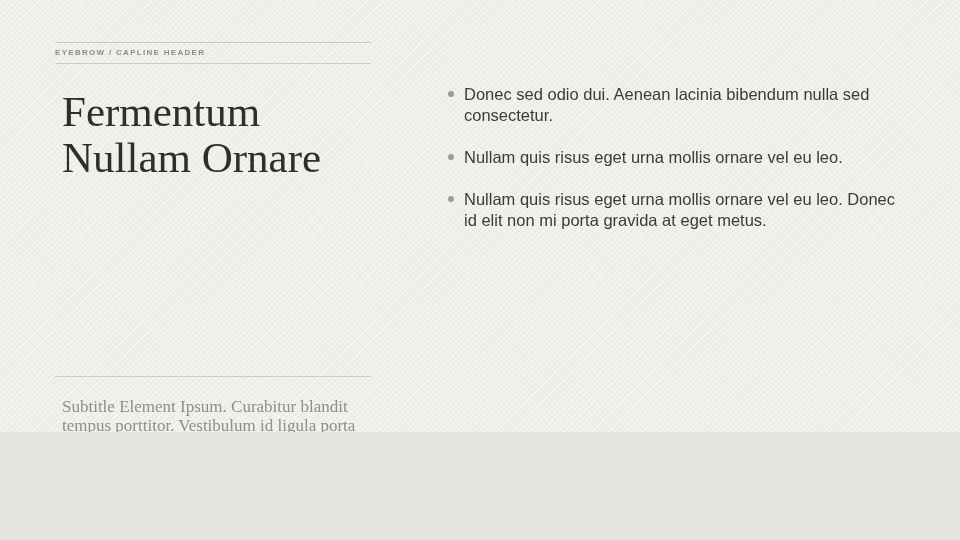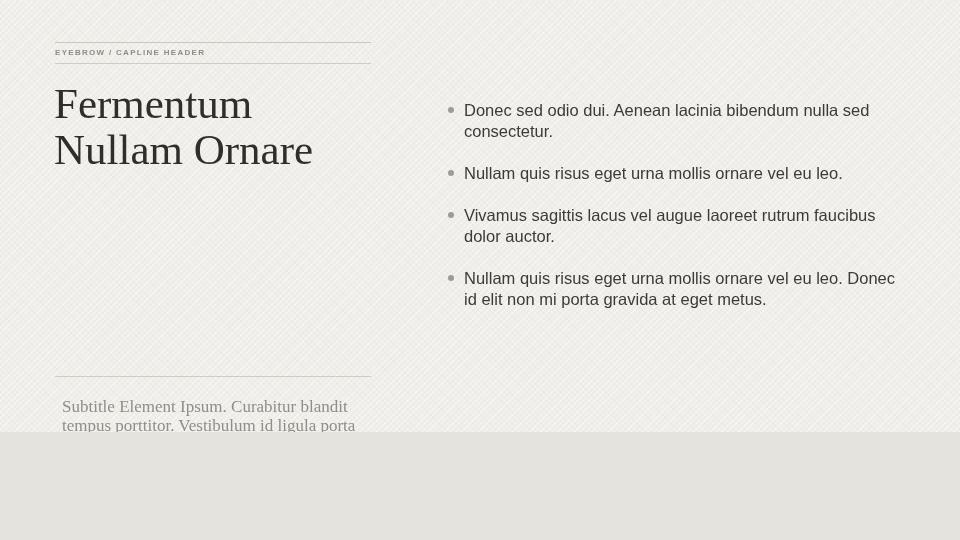--- a/index.html
+++ b/index.html
@@ -33,21 +33,21 @@
     left: 55px; top: 47px;
     font-size: 8px;
     line-height: 11px;
     font-weight: 700;
     letter-spacing: 1.3px;
     color: #8e8d87;
   }
   .headline {
     position: absolute;
     left: 54px; top: 81px;
-    margin: 0;
+    margin: 8px;
     width: 360px;
     font-family: "Liberation Serif", serif;
     font-weight: 400;
     font-size: 43px;
     line-height: 46px;
     color: #2f2e2a;
     white-space: pre-line;
   }
   .subtitle {
     position: absolute;
@@ -64,21 +64,21 @@
     position: absolute;
     left: 448px; top: 84px;
     width: 486px;
     margin: 0;
     padding: 0;
     list-style: none;
   }
   .bullet-item {
     position: relative;
     padding-left: 16px;
-    margin: 16px 0 21px 0;
+    margin: 0 0 21px 0;
     font-size: 16.5px;
     line-height: 21px;
     color: #3c3b37;
   }
   .bullet-item .dot {
     position: absolute;
     left: 0; top: 7px;
     width: 6px; height: 6px;
     border-radius: 50%;
     background: #9c9b94;
@@ -122,25 +122,20 @@
       <span class="dot"></span>
       <span class="bullet-text">Donec sed odio dui. Aenean lacinia bibendum nulla sed
 consectetur.</span>
     </li>
     <li class="bullet-item">
       <span class="dot"></span>
       <span class="bullet-text">Nullam quis risus eget urna mollis ornare vel eu leo.</span>
     </li>
     <li class="bullet-item">
       <span class="dot"></span>
-      <span class="bullet-text">Vivamus sagittis lacus vel augue laoreet rutrum faucibus
-dolor auctor.</span>
-    </li>
-    <li class="bullet-item">
-      <span class="dot"></span>
       <span class="bullet-text">Nullam quis risus eget urna mollis ornare vel eu leo. Donec
 id elit non mi porta gravida at eget metus.</span>
     </li>
   </ul>
 
   <div class="rule rule-subtitle"></div>
   <p class="subtitle">Subtitle Element Ipsum. Curabitur blandit
 tempus porttitor. Vestibulum id ligula porta
 felis euismod semper.</p>
 

